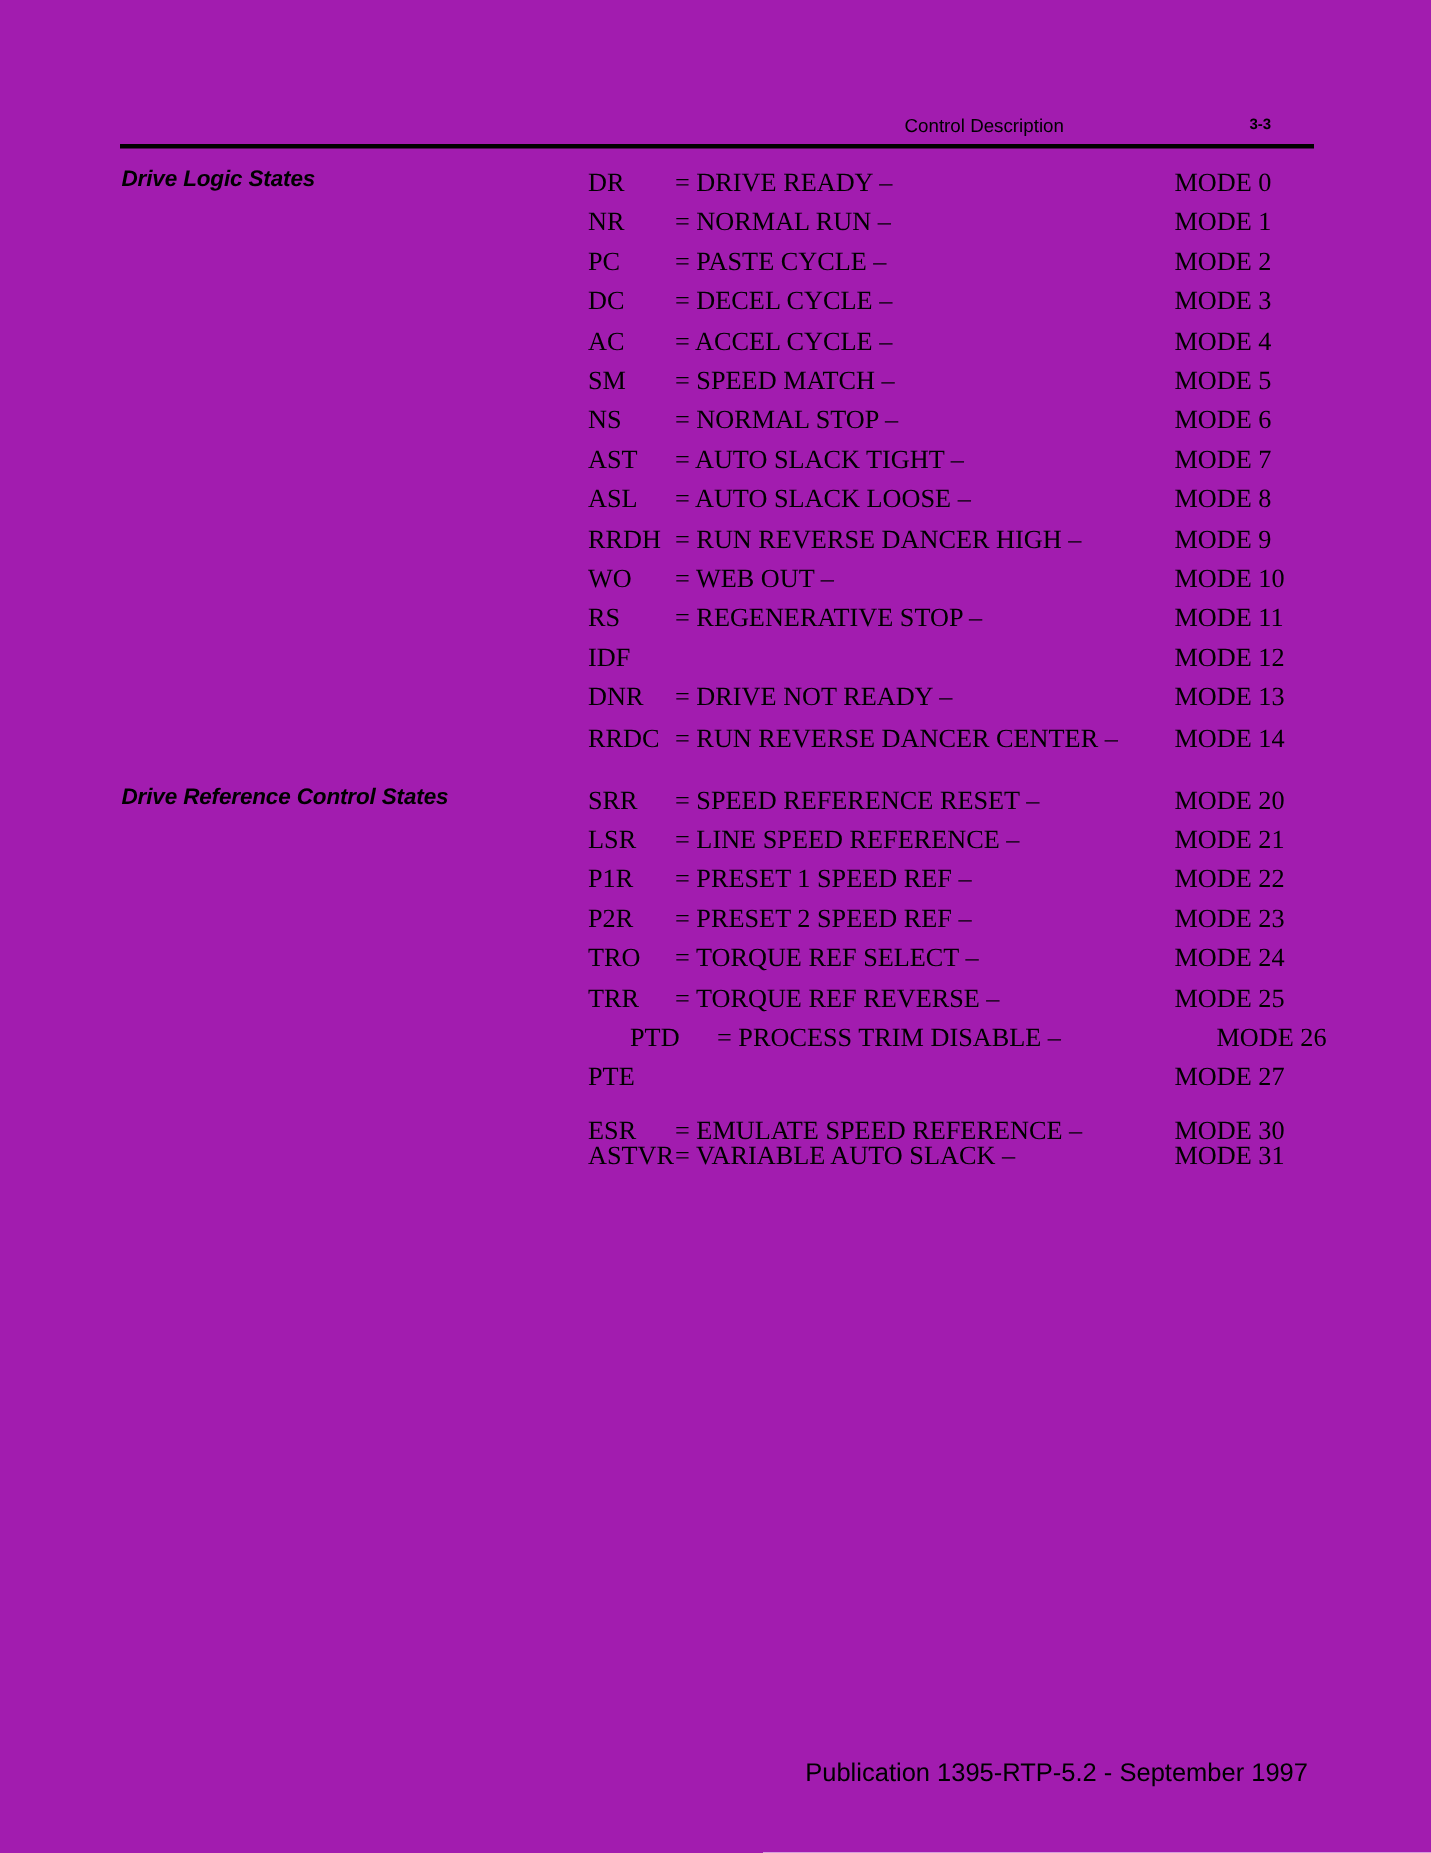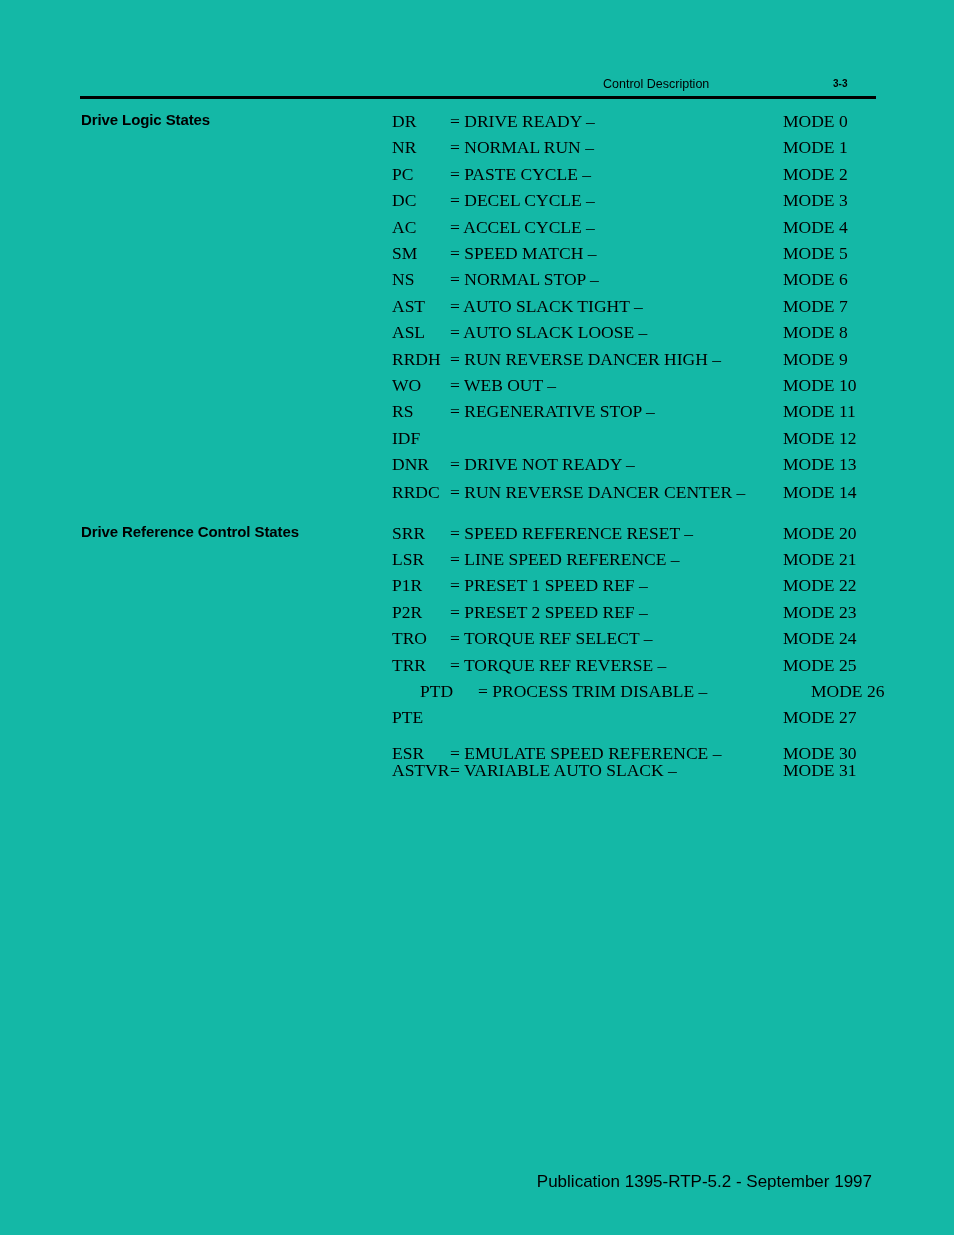--- a/index.html
+++ b/index.html
@@ -4,21 +4,21 @@
 <style>
   html, body {
     margin: 0;
     padding: 0;
     background: #ffffff;
   }
   .page {
     position: relative;
     width: 954px;
     height: 1235px;
-    background: #14b8a6;
+    background: #a21caf;
     overflow: hidden;
     font-family: "Liberation Serif", "DejaVu Serif", serif;
     color: #000000;
   }
 
   
   .header {
     position: absolute;
     left: 80px;
     top: 76px;
@@ -59,20 +59,21 @@
   .section-heading {
     position: absolute;
     left: 81px;
     font-family: "Liberation Sans", "DejaVu Sans", sans-serif;
     font-size: 15px;
     font-weight: bold;
     line-height: 18px;
     letter-spacing: -0.1px;
     color: #000000;
     white-space: nowrap;
+    font-style: italic;
   }
 
   
   .rows {
     position: absolute;
     left: 0;
     top: 0;
     width: 954px;
   }
   .row {

